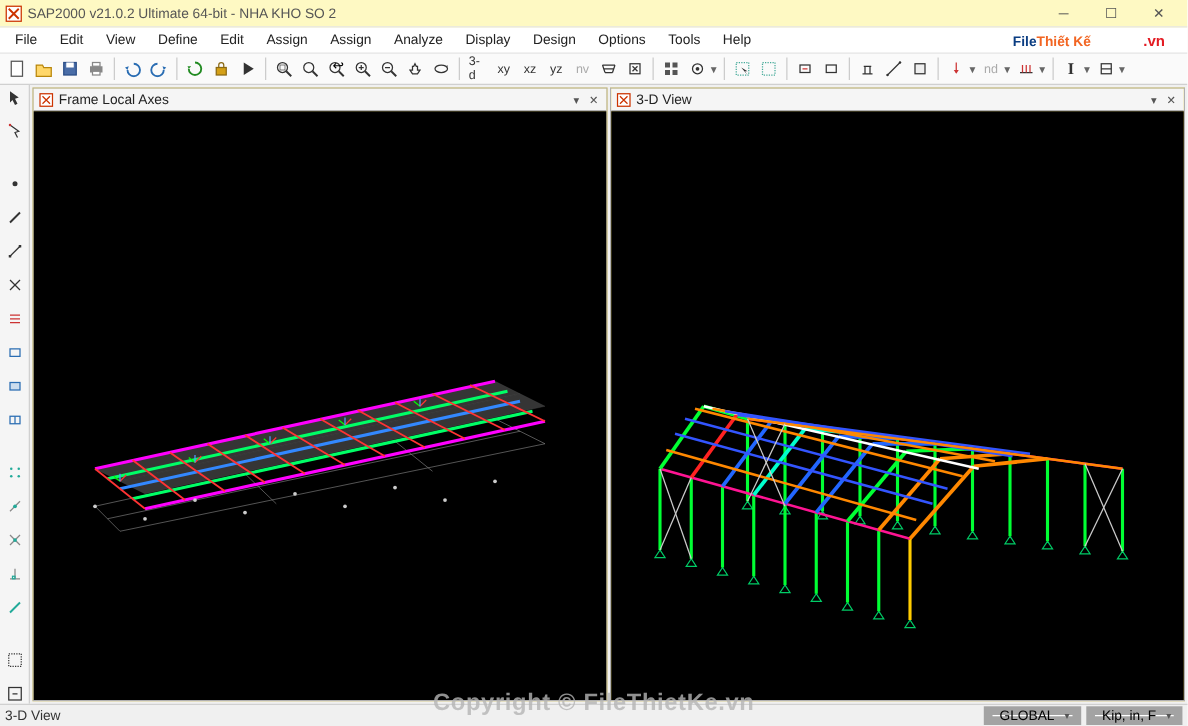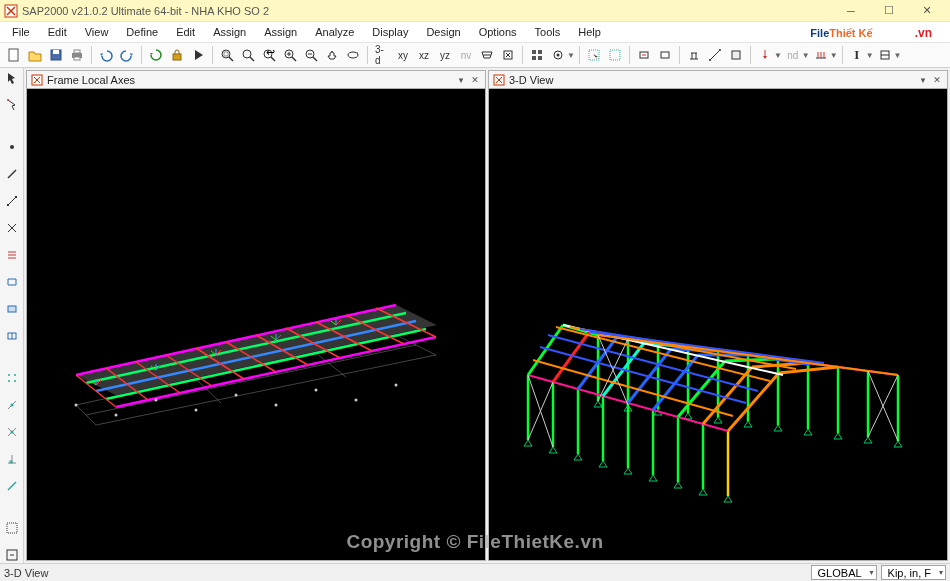--- a/index.html
+++ b/index.html
@@ -30,28 +30,28 @@
 .view-pane { flex: 1; display: flex; flex-direction: column; background: #fde047; border: 1px solid #b0b0b0; }
 .view-header { height: 18px; background: #f5f5f5; display: flex; align-items: center; padding: 0 4px; gap: 4px; border-bottom: 1px solid #b0b0b0; }
 .view-header .view-icon { width: 12px; height: 12px; }
 .view-header .view-title { flex: 1; color: #222; }
 .view-header .view-controls { display: flex; gap: 2px; }
 .view-header .view-controls span { width: 12px; text-align: center; color: #555; font-size: 9px; }
 .view-canvas { flex: 1; position: relative; background: #000; overflow: hidden; }
 
 .statusbar { position: absolute; bottom: 0; left: 0; right: 0; height: 18px; background: #f0f0f0; border-top: 1px solid #d0d0d0; display: flex; align-items: center; padding: 0 4px; }
 .statusbar .status-left { flex: 1; color: #333; }
-.statusbar .status-combo { border: 1px solid #a3a3a3; background: #fff; padding: 0 14px 0 6px; margin-left: 4px; height: 15px; display: flex; align-items: center; position: relative; min-width: 60px; }
+.statusbar .status-combo { border: 7px solid #a3a3a3; background: #fff; padding: 0 14px 0 6px; margin-left: 4px; height: 15px; display: flex; align-items: center; position: relative; min-width: 60px; }
 .statusbar .status-combo::after { content: "▾"; position: absolute; right: 2px; font-size: 8px; color: #555; }
 
 .watermark-logo { position: absolute; top: 22px; right: 18px; font-weight: 700; font-size: 17px; color: #0a3d82; z-index: 50; pointer-events: none; }
 .watermark-logo .orange { color: #f26522; }
 .watermark-logo .red { color: #e31b23; font-size: 12px; margin-left: 42px; }
 
-.watermark-center { position: absolute; left: 50%; bottom: 28px; transform: translateX(-50%); color: rgba(180,180,180,0.8); font-size: 19px; font-weight: 600; z-index: 50; pointer-events: none; letter-spacing: 0.5px; }
+.watermark-center { position: absolute; left: 50%; bottom: 7px; transform: translateX(-50%); color: rgba(180,180,180,0.8); font-size: 19px; font-weight: 600; z-index: 50; pointer-events: none; letter-spacing: 0.5px; }
 
 
 .structure { position: absolute; left: 50%; top: 50%; transform: translate(-50%, -50%); }
 .structure svg { display: block; }
 </style>
 </head>
 <body>
 
 <div class="titlebar">
   <span class="app-icon">

